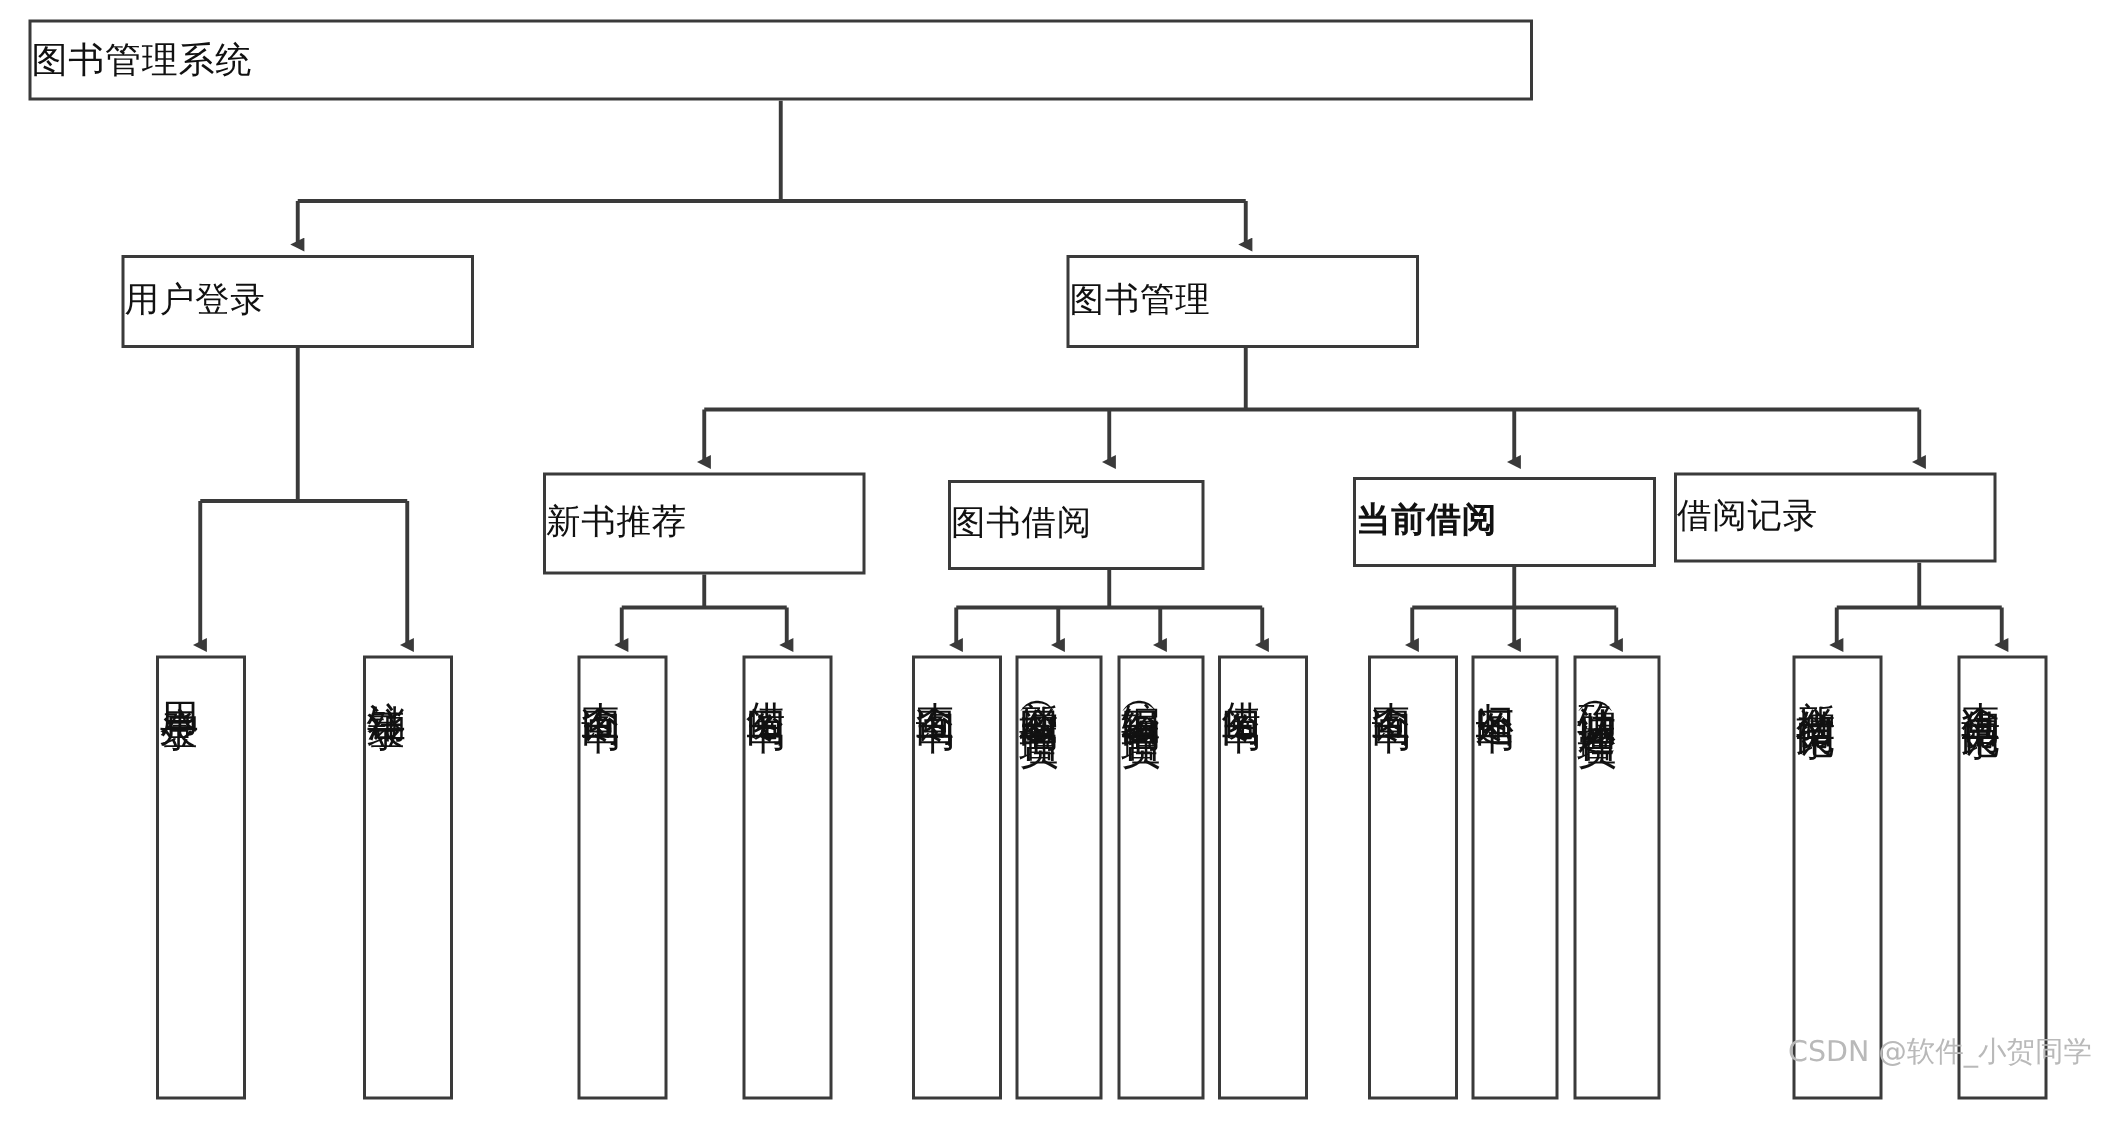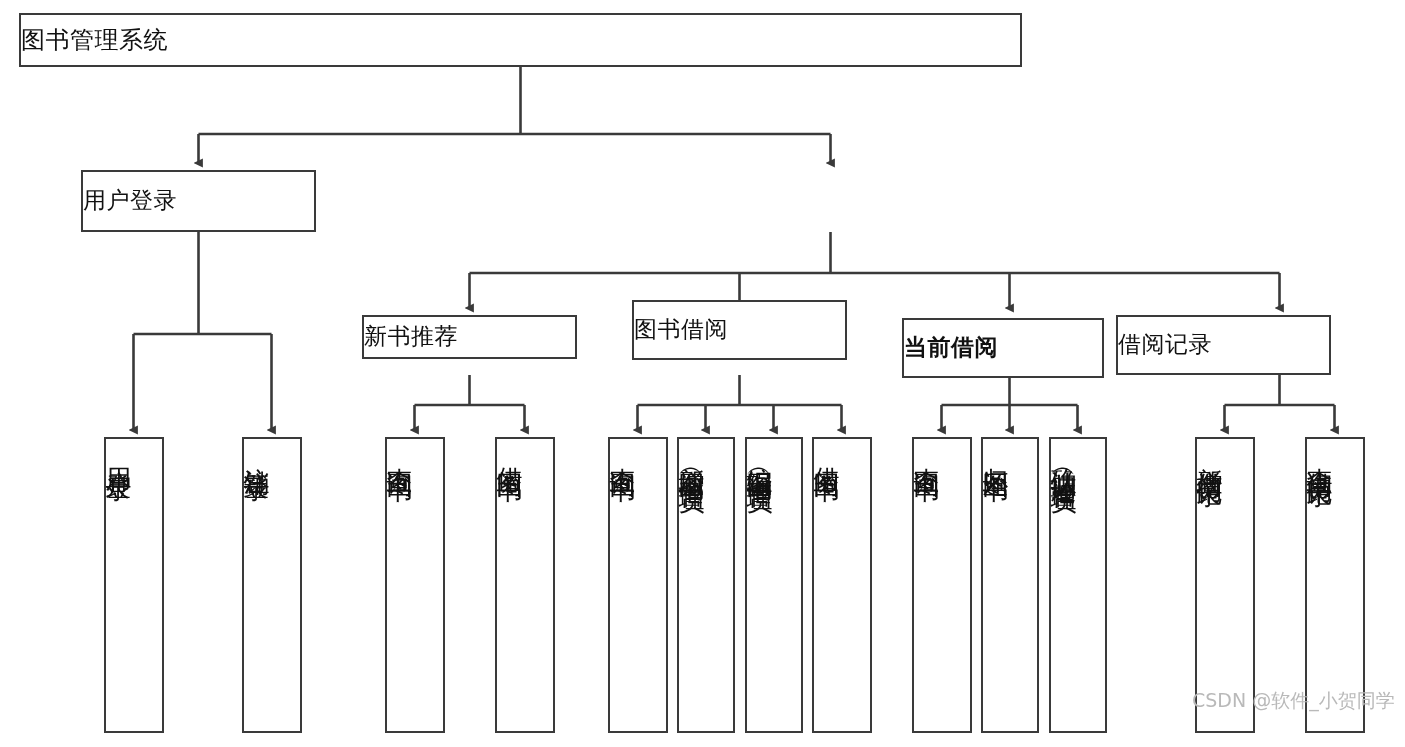--- a/index.html
+++ b/index.html
@@ -129,25 +129,28 @@
     </g>
   </svg>
 
   <div class="node horiz root" style="left:19px; top:13px; width:1003px; height:54px;">
     <span class="label">图书管理系统</span>
   </div>
 
   <div class="node horiz" style="left:81px; top:170px; width:235px; height:62px;">
     <span class="label">用户登录</span>
   </div>
-
-  <div class="node horiz" style="left:362px; top:315px; width:215px; height:44px;">
+  <div class="node horiz" style="left:711px; top:170px; width:235px; height:62px;">
+    <span class="label">图书管理</span>
+  </div>
+
+  <div class="node horiz" style="left:362px; top:315px; width:215px; height:68px;">
     <span class="label">新书推荐</span>
   </div>
-  <div class="node horiz" style="left:632px; top:300px; width:215px; height:60px;">
+  <div class="node horiz" style="left:632px; top:320px; width:171px; height:60px;">
     <span class="label">图书借阅</span>
   </div>
   <div class="node horiz" style="left:902px; top:318px; width:202px; height:60px;font-weight:bold;">
     <span class="label">当前借阅</span>
   </div>
   <div class="node horiz" style="left:1116px; top:315px; width:215px; height:60px;">
     <span class="label">借阅记录</span>
   </div>
 
   <div class="node vert" style="left:104px; top:437px; width:60px; height:296px;">

